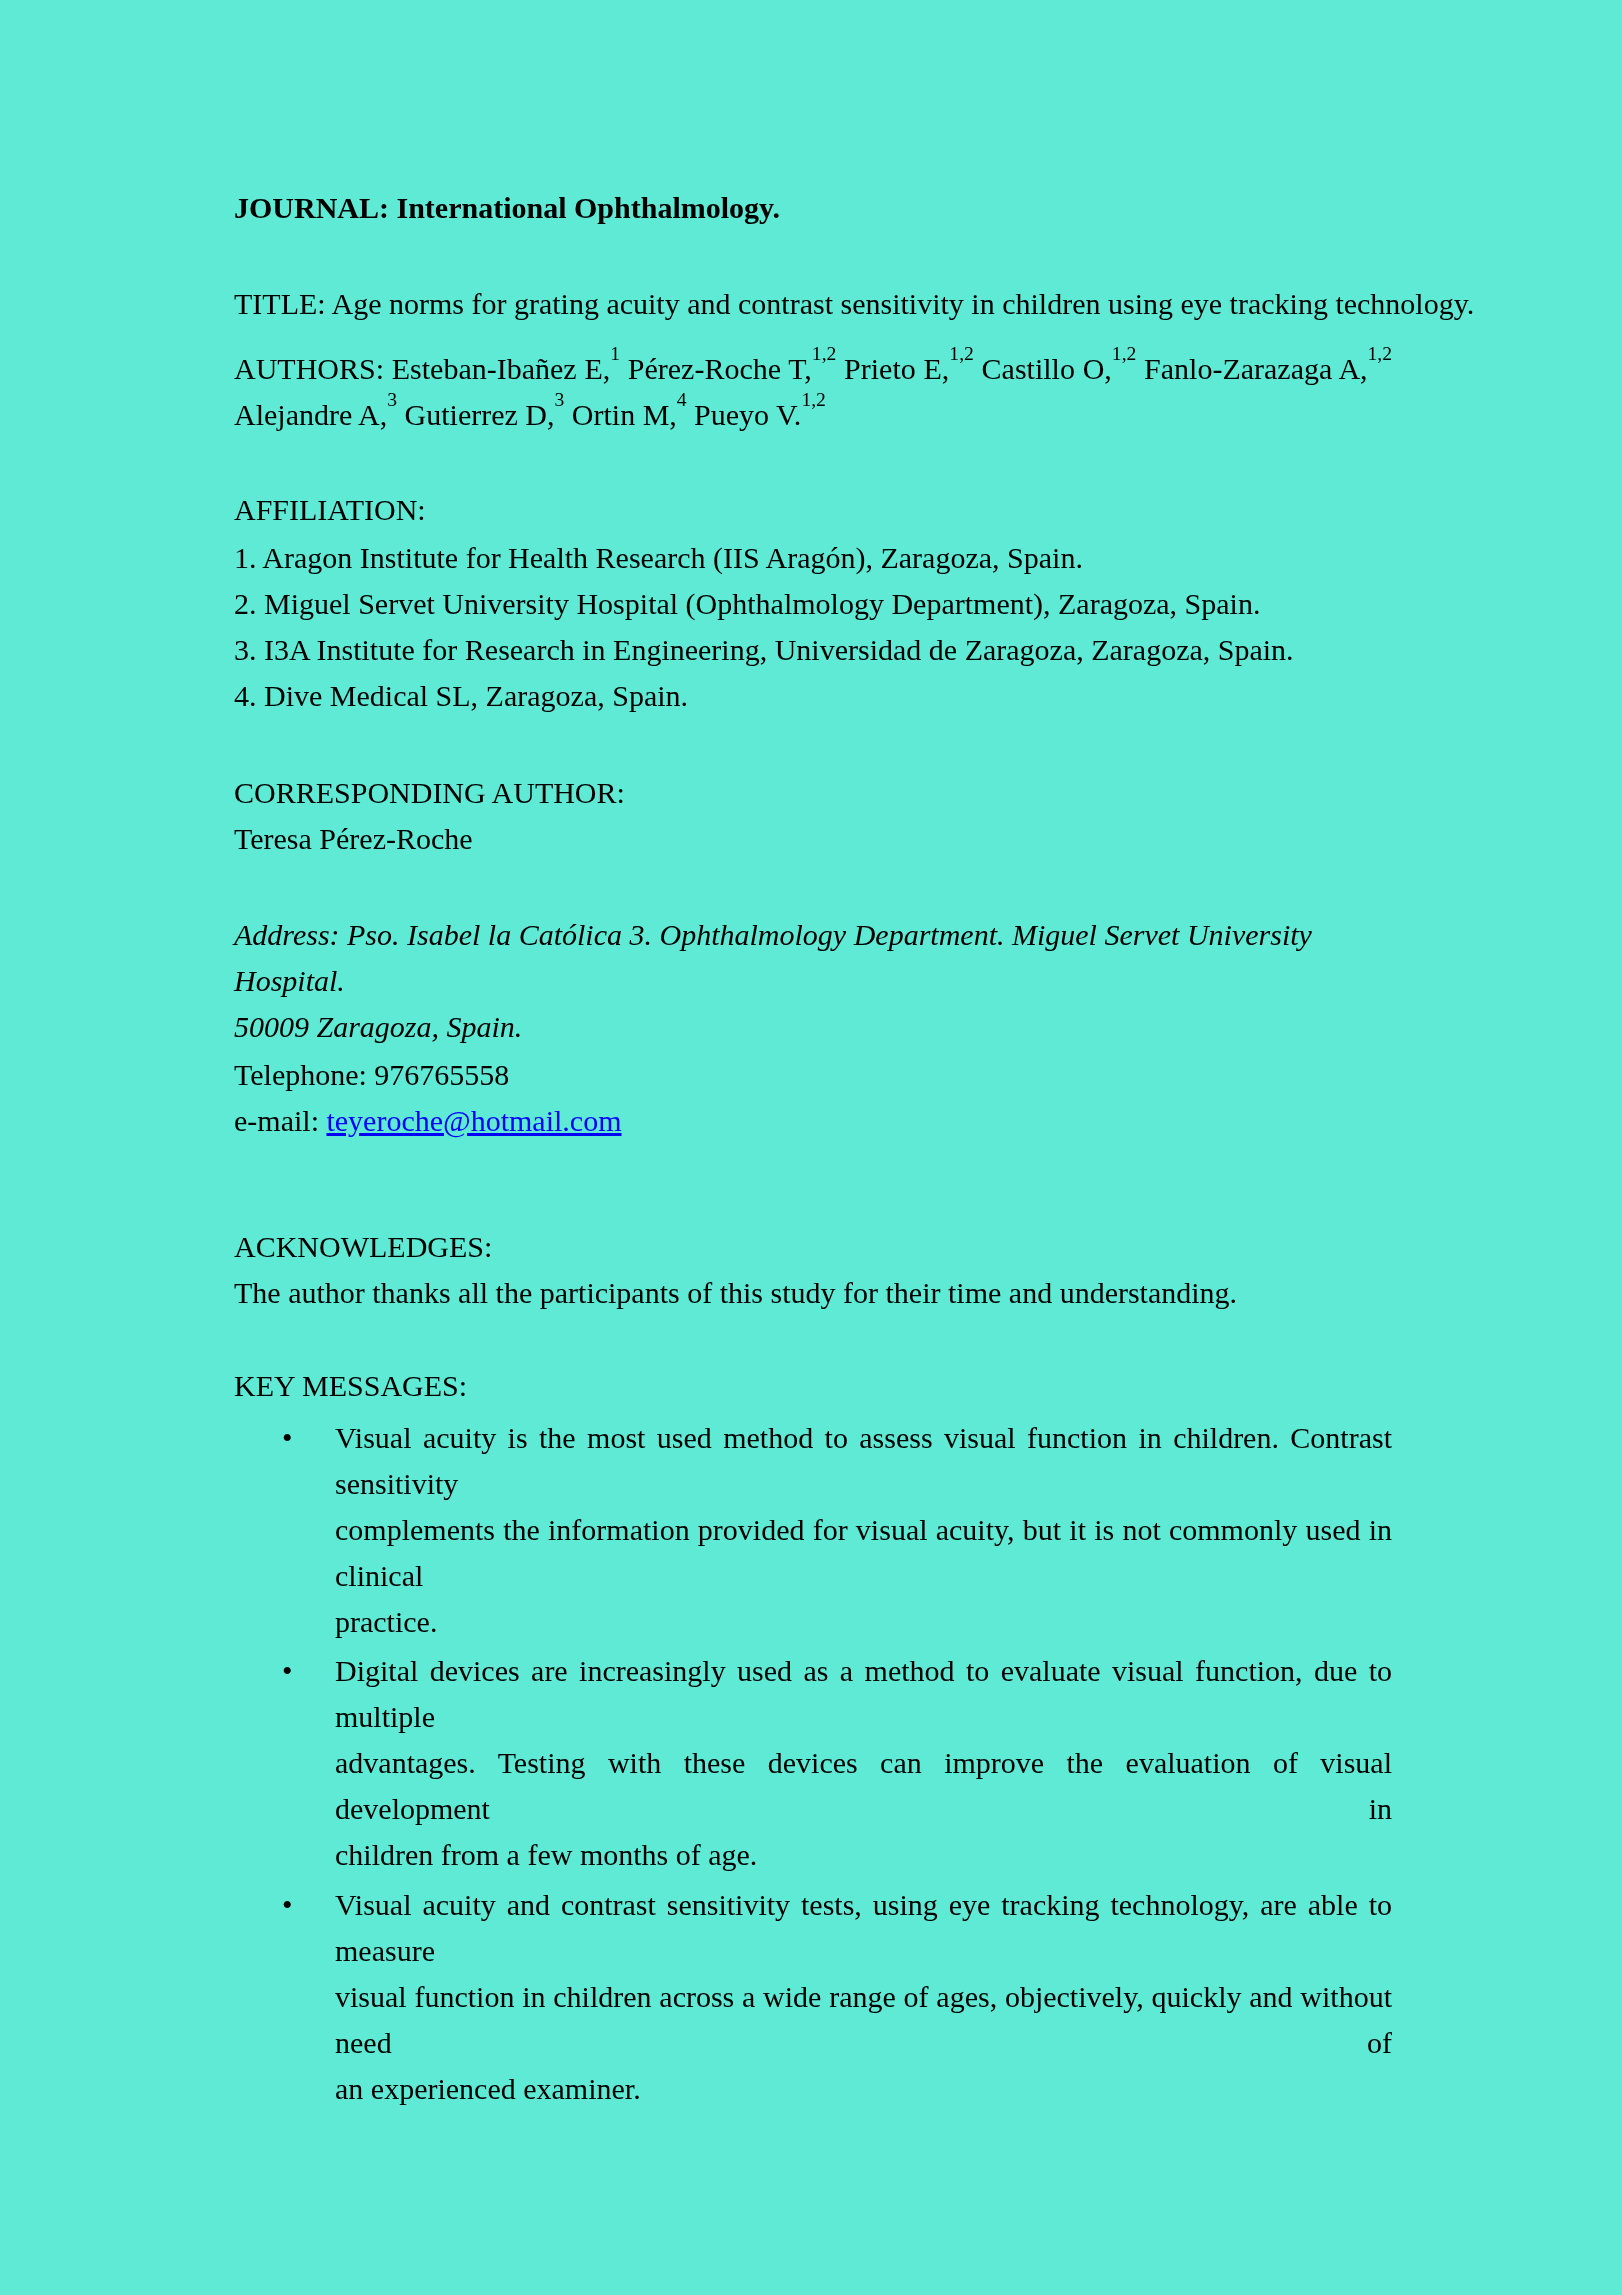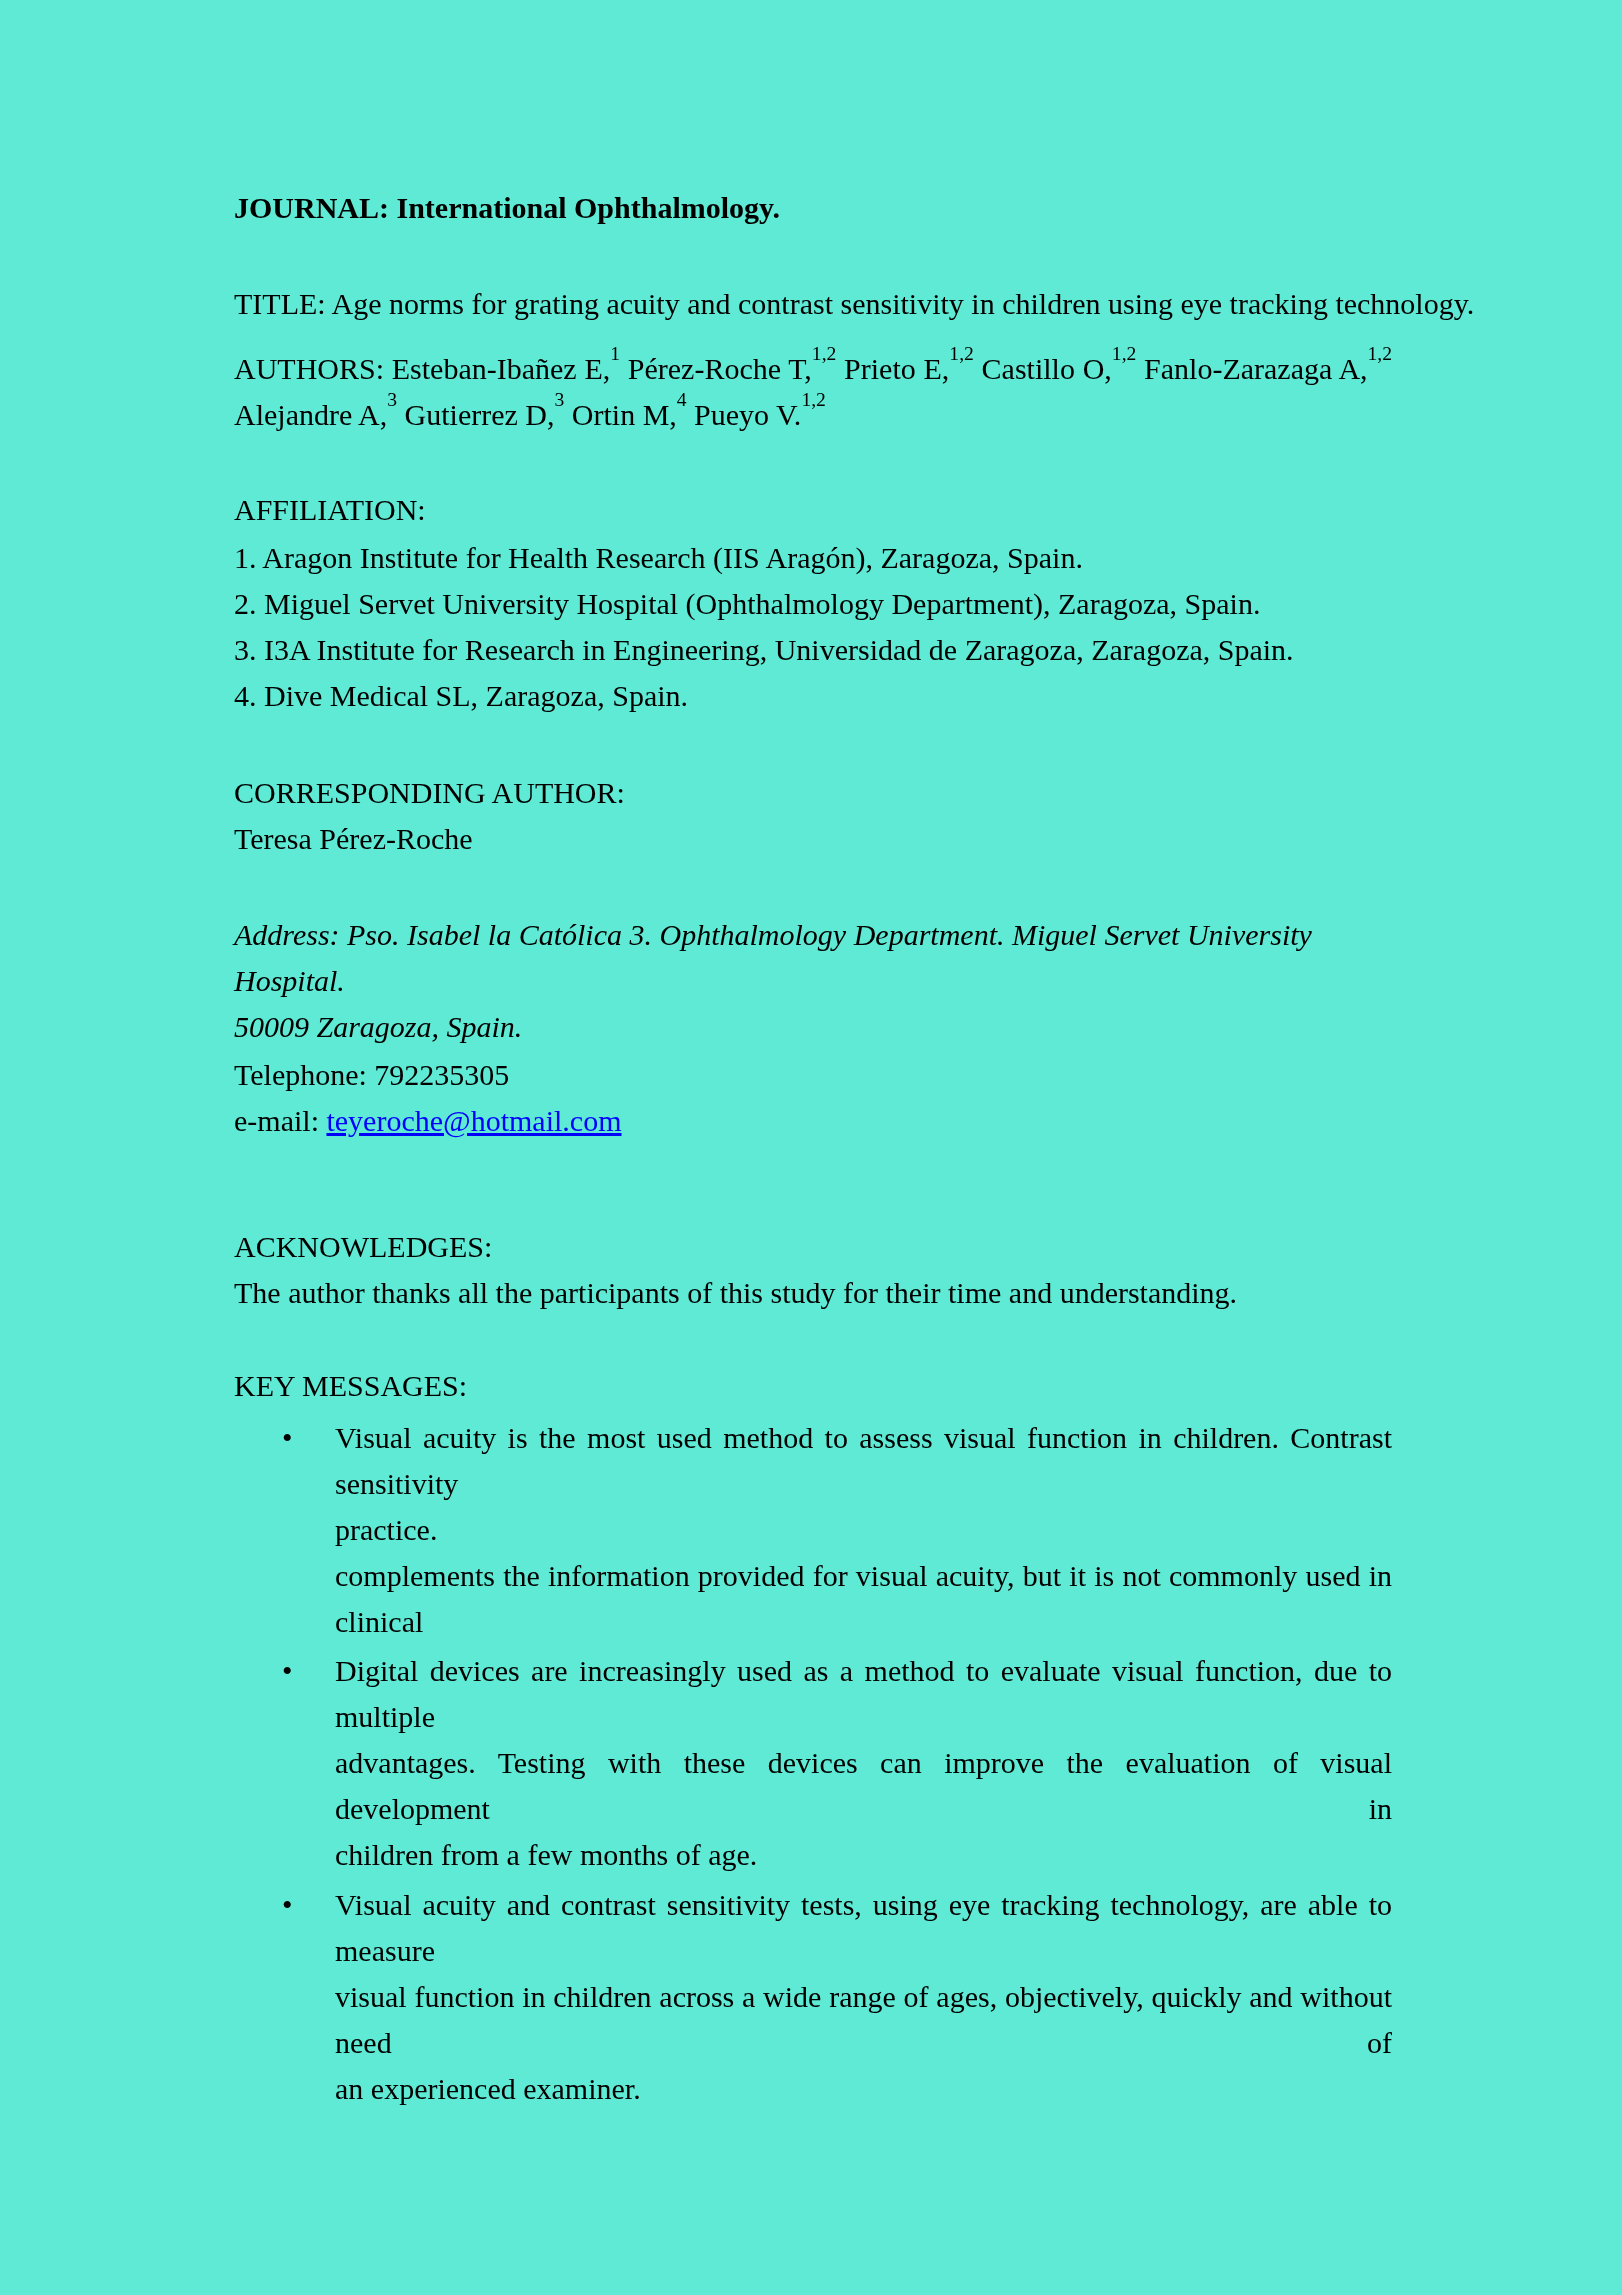--- a/index.html
+++ b/index.html
@@ -96,40 +96,40 @@
     <div class="tline">CORRESPONDING AUTHOR:</div>
     <div class="tline">Teresa Pérez-Roche</div>
   </div>
 
   <div class="block" style="top:912px;font-style:italic;">
     <div class="tline">Address: Pso. Isabel la Católica 3. Ophthalmology Department. Miguel Servet University Hospital.</div>
     <div class="tline">50009 Zaragoza, Spain.</div>
   </div>
 
   <div class="block" style="top:1052px;">
-    <div class="tline">Telephone: 792235305</div>
+    <div class="tline">Telephone: 976765558</div>
     <div class="tline">
       <span>e-mail:</span>
       <a class="email-link">teyeroche@hotmail.com</a>
     </div>
   </div>
 
   <div class="block" style="top:1224px;">
     <div class="tline">ACKNOWLEDGES:</div>
     <div class="tline">The author thanks all the participants of this study for their time and understanding.</div>
   </div>
 
   <div class="block nowrap" style="top:1363px;">KEY MESSAGES:</div>
 
   <ul class="bullets">
     <li>
       <span class="bullet">•</span>
       <div class="bline">Visual acuity is the most used method to assess visual function in children. Contrast sensitivity</div>
+      <div class="bline">complements the information provided for visual acuity, but it is not commonly used in clinical</div>
       <div class="bline last">practice.</div>
-      <div class="bline">complements the information provided for visual acuity, but it is not commonly used in clinical</div>
     </li>
     <li>
       <span class="bullet">•</span>
       <div class="bline">Digital devices are increasingly used as a method to evaluate visual function, due to multiple</div>
       <div class="bline">advantages. Testing with these devices can improve the evaluation of visual development in</div>
       <div class="bline last">children from a few months of age.</div>
     </li>
     <li>
       <span class="bullet">•</span>
       <div class="bline">Visual acuity and contrast sensitivity tests, using eye tracking technology, are able to measure</div>

